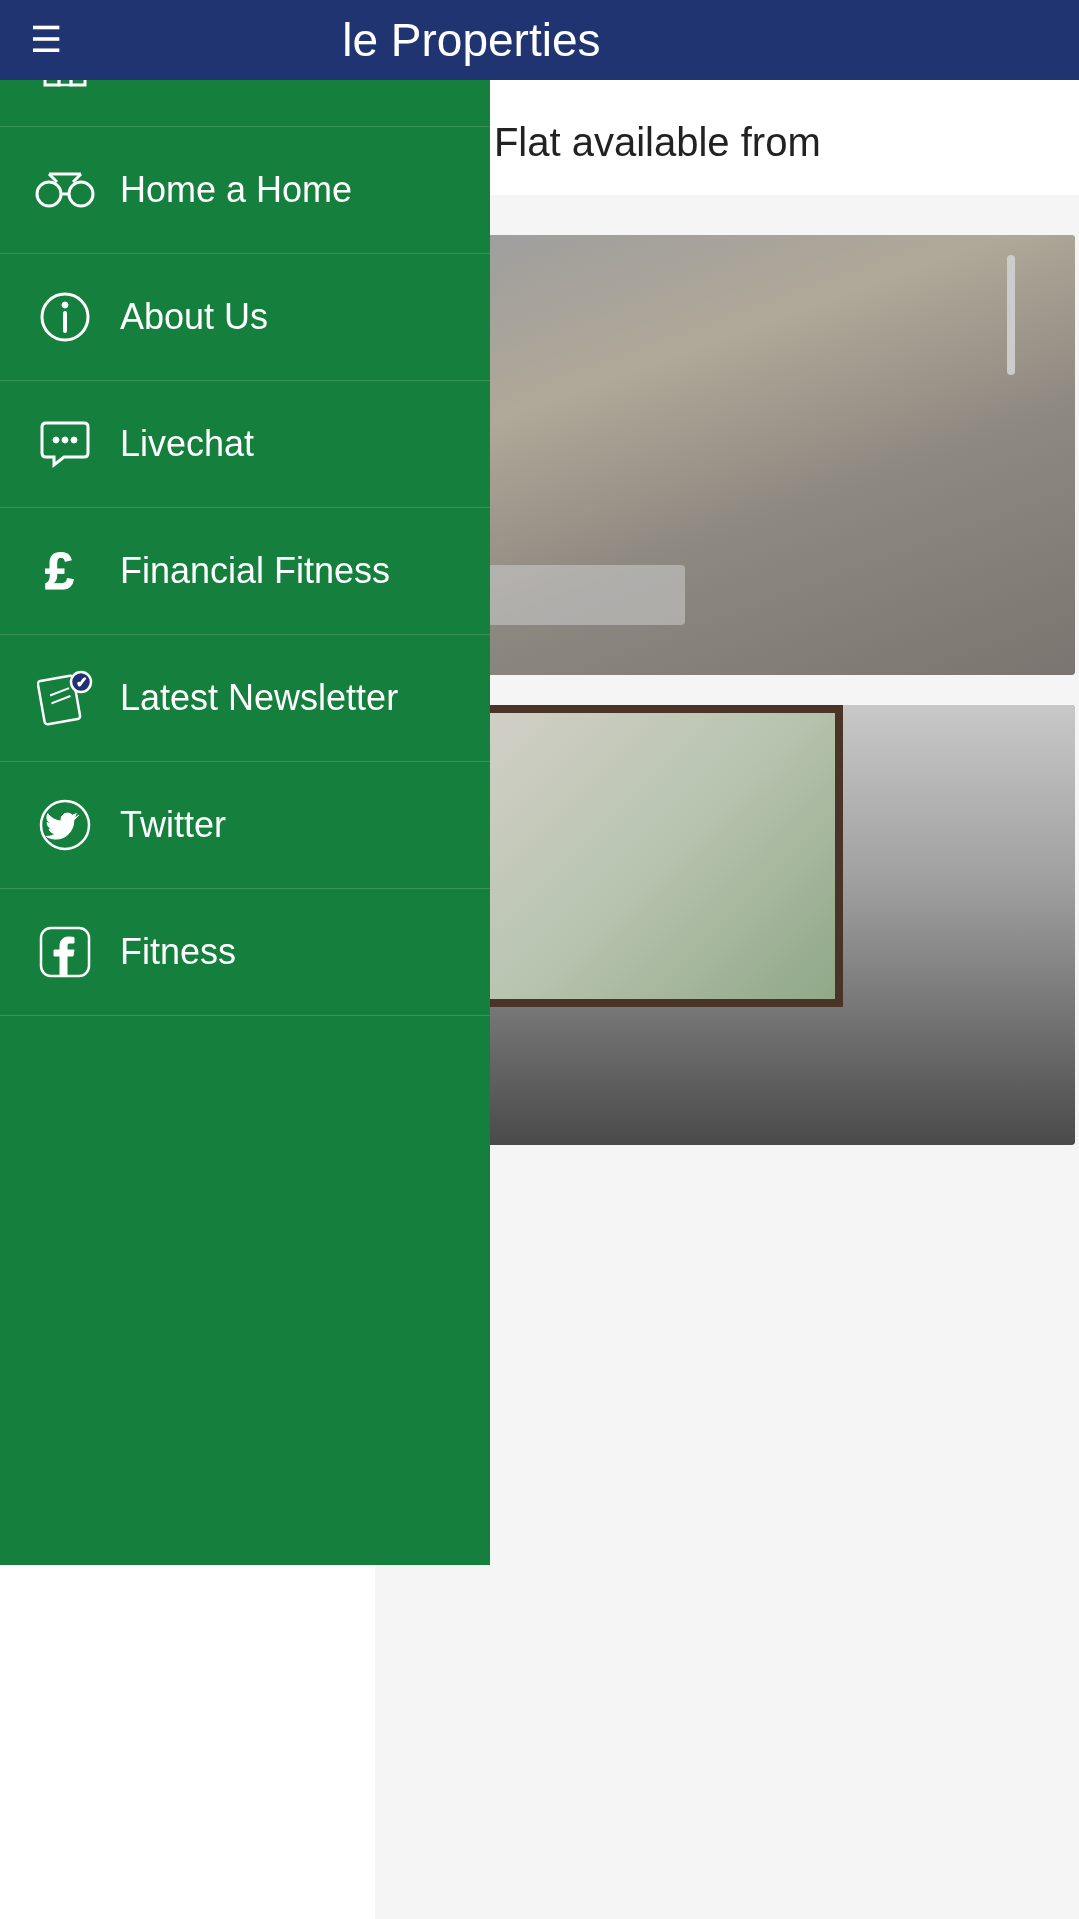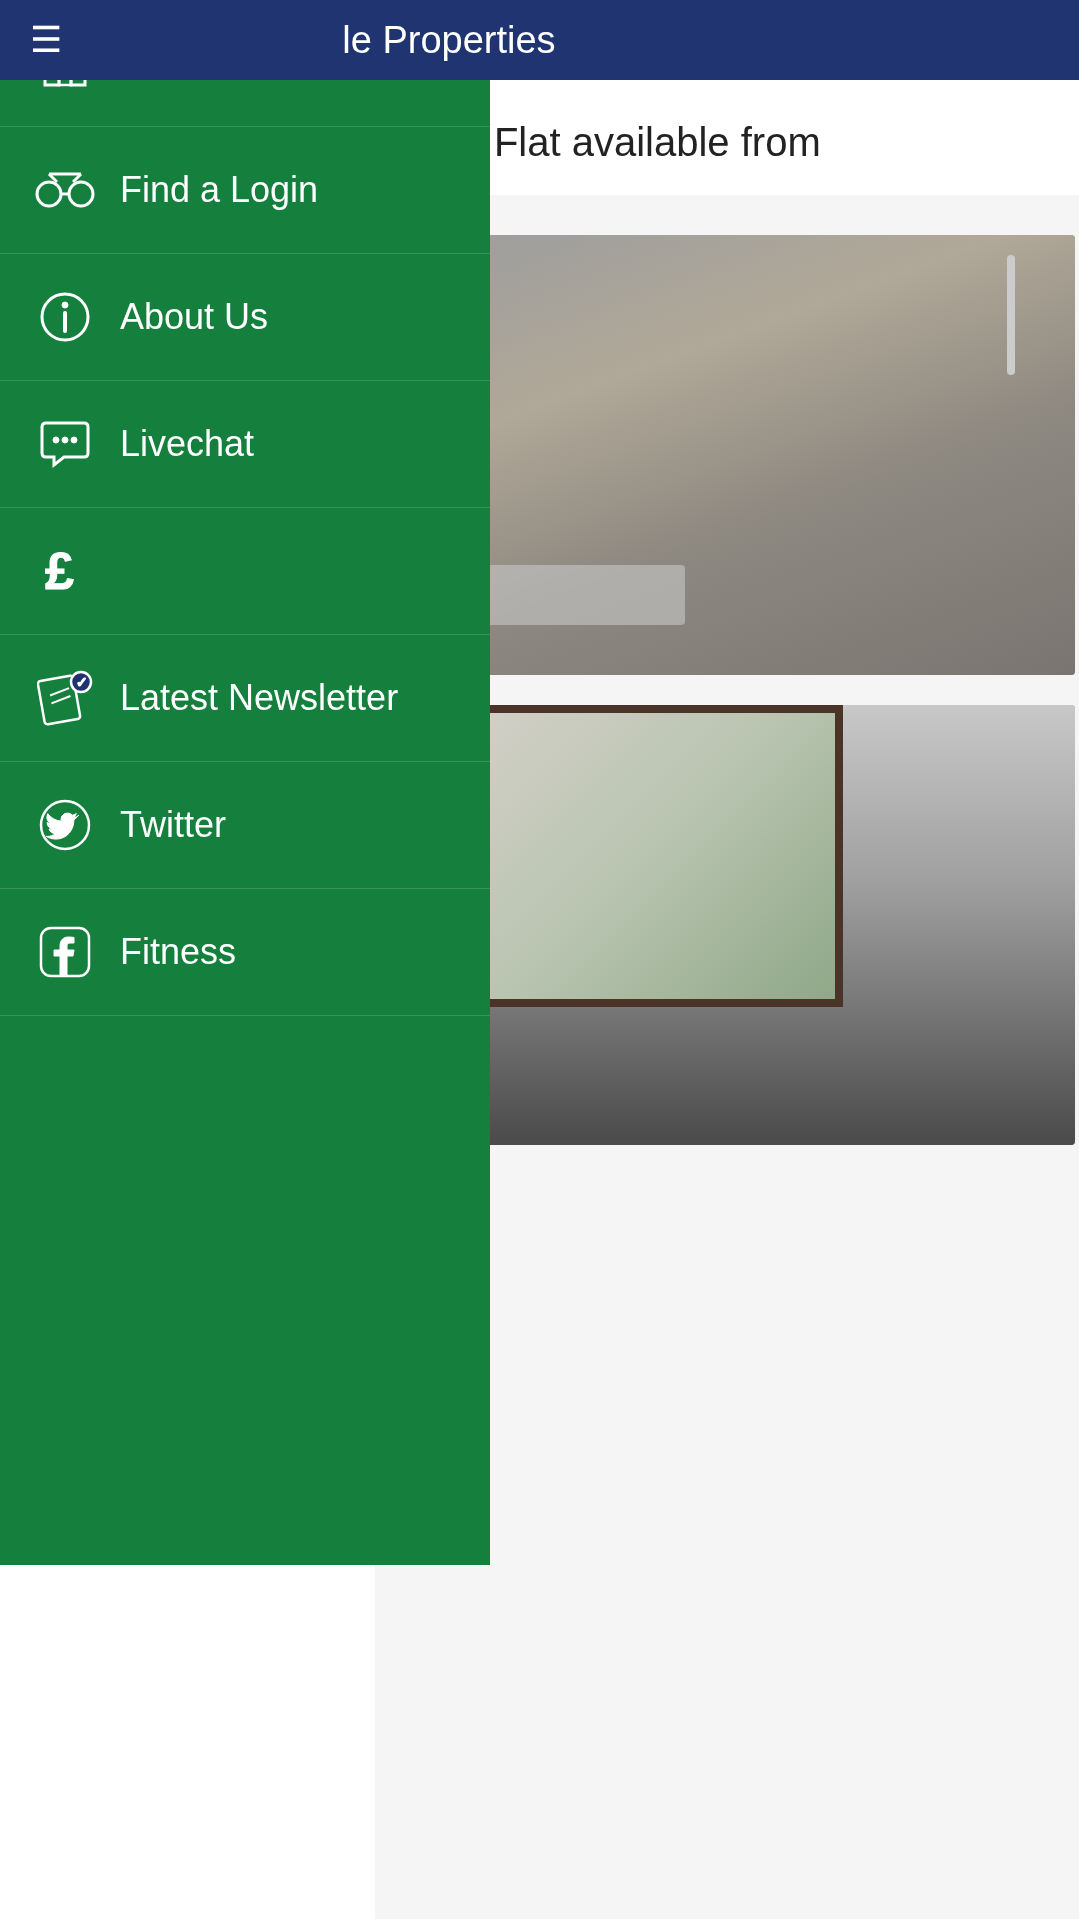--- a/index.html
+++ b/index.html
@@ -23,21 +23,21 @@
       z-index: 10;
     }
     .hamburger-icon {
       color: white;
       font-size: 36px;
       line-height: 1;
       cursor: pointer;
     }
     .header-title {
       color: white;
-      font-size: 38px;
+      font-size: 46px;
       font-weight: normal;
       margin-left: 280px;
     }
 
     
     .sidebar {
       position: absolute;
       top: 0; left: 0;
       width: 490px;
       height: 1565px;
@@ -170,21 +170,21 @@
     <div class="sidebar-icon">
       <svg width="60" height="48" viewBox="0 0 60 48" fill="none" xmlns="http://www.w3.org/2000/svg">
         <circle cx="14" cy="28" r="12" stroke="white" stroke-width="3" fill="none"></circle>
         <circle cx="46" cy="28" r="12" stroke="white" stroke-width="3" fill="none"></circle>
         <line x1="26" y1="28" x2="34" y2="28" stroke="white" stroke-width="3"></line>
         <line x1="22" y1="16" x2="14" y2="8" stroke="white" stroke-width="3"></line>
         <line x1="38" y1="16" x2="46" y2="8" stroke="white" stroke-width="3"></line>
         <line x1="14" y1="8" x2="46" y2="8" stroke="white" stroke-width="3"></line>
       </svg>
     </div>
-    <span class="sidebar-label">Find a Login</span>
+    <span class="sidebar-label">Home a Home</span>
   </div>
 
   <div class="sidebar-item">
     <div class="sidebar-icon">
       <svg width="52" height="52" viewBox="0 0 52 52" fill="none" xmlns="http://www.w3.org/2000/svg">
         <circle cx="26" cy="26" r="23" stroke="white" stroke-width="3" fill="none"></circle>
         <line x1="26" y1="22" x2="26" y2="40" stroke="white" stroke-width="4" stroke-linecap="round"></line>
         <circle cx="26" cy="14" r="3" fill="white"></circle>
       </svg>
     </div>
@@ -203,20 +203,21 @@
     <span class="sidebar-label">Livechat</span>
   </div>
 
 
   <div class="sidebar-item">
     <div class="sidebar-icon">
       <svg width="40" height="56" viewBox="0 0 40 56" fill="none" xmlns="http://www.w3.org/2000/svg">
         <text x="0" y="46" font-size="52" fill="white" font-family="Arial" font-weight="bold">£</text>
       </svg>
     </div>
+    <span class="sidebar-label">Financial Fitness</span>
   </div>
 
   <div class="sidebar-item">
     <div class="sidebar-icon">
       <svg width="56" height="56" viewBox="0 0 56 56" fill="none" xmlns="http://www.w3.org/2000/svg">
         <rect x="4" y="8" width="36" height="44" rx="3" stroke="white" stroke-width="2.5" fill="none" transform="rotate(-10 22 30)"></rect>
         <line x1="14" y1="24" x2="34" y2="20" stroke="white" stroke-width="2" transform="rotate(-10 22 30)"></line>
         <line x1="14" y1="32" x2="34" y2="28" stroke="white" stroke-width="2" transform="rotate(-10 22 30)"></line>
         <circle cx="44" cy="12" r="10" stroke="white" stroke-width="2.5" fill="#1e3370"></circle>
         <text x="39" y="17" font-size="14" fill="white" font-family="Arial" font-weight="bold">✓</text>

